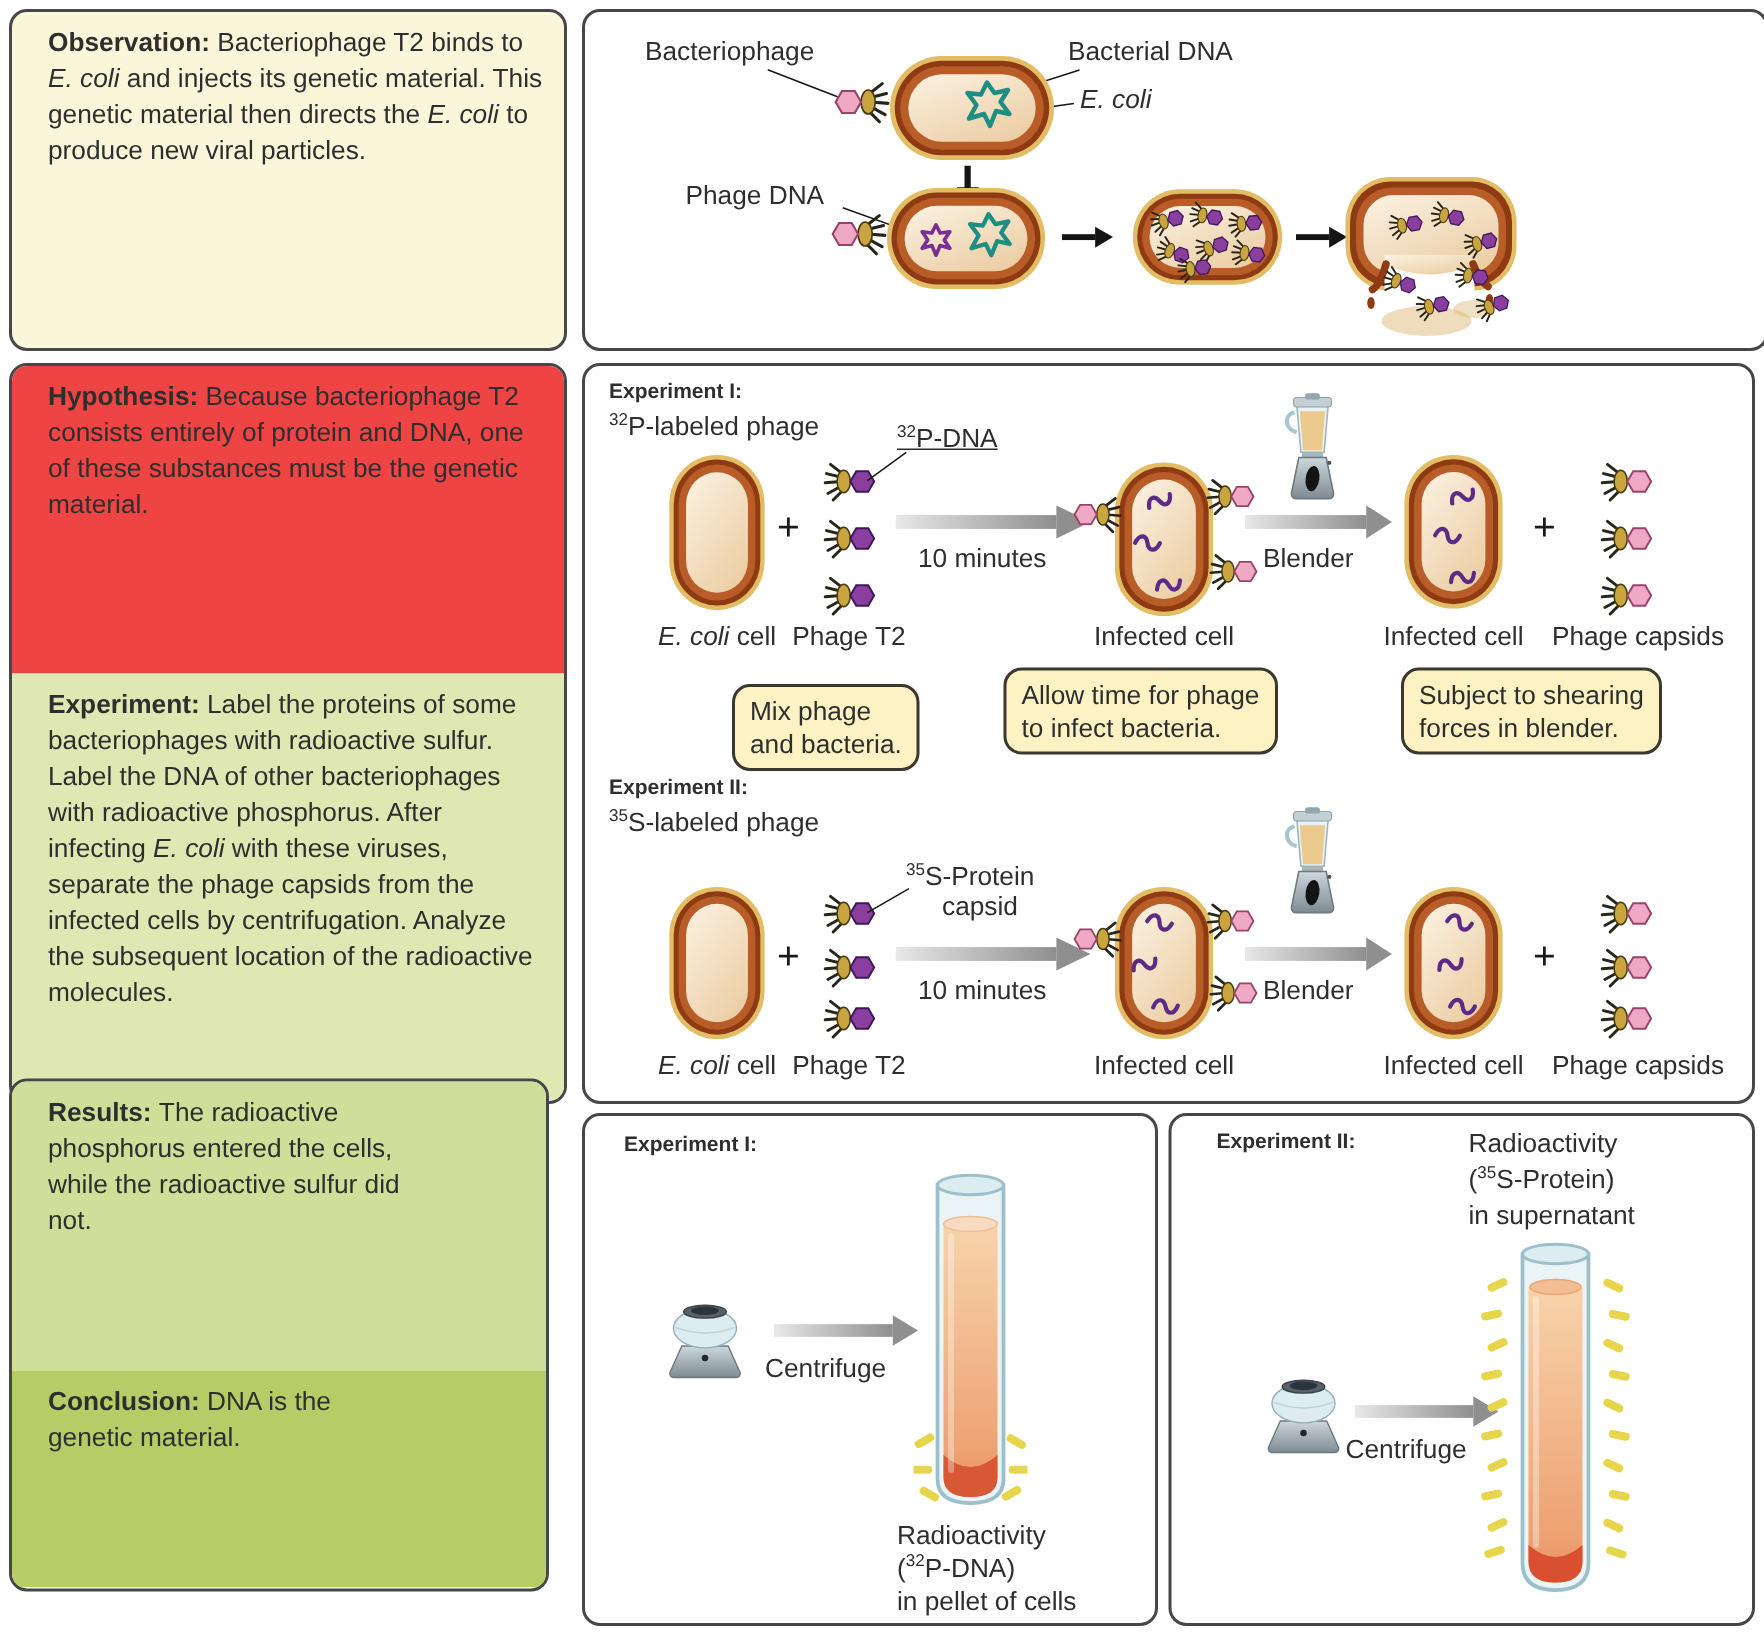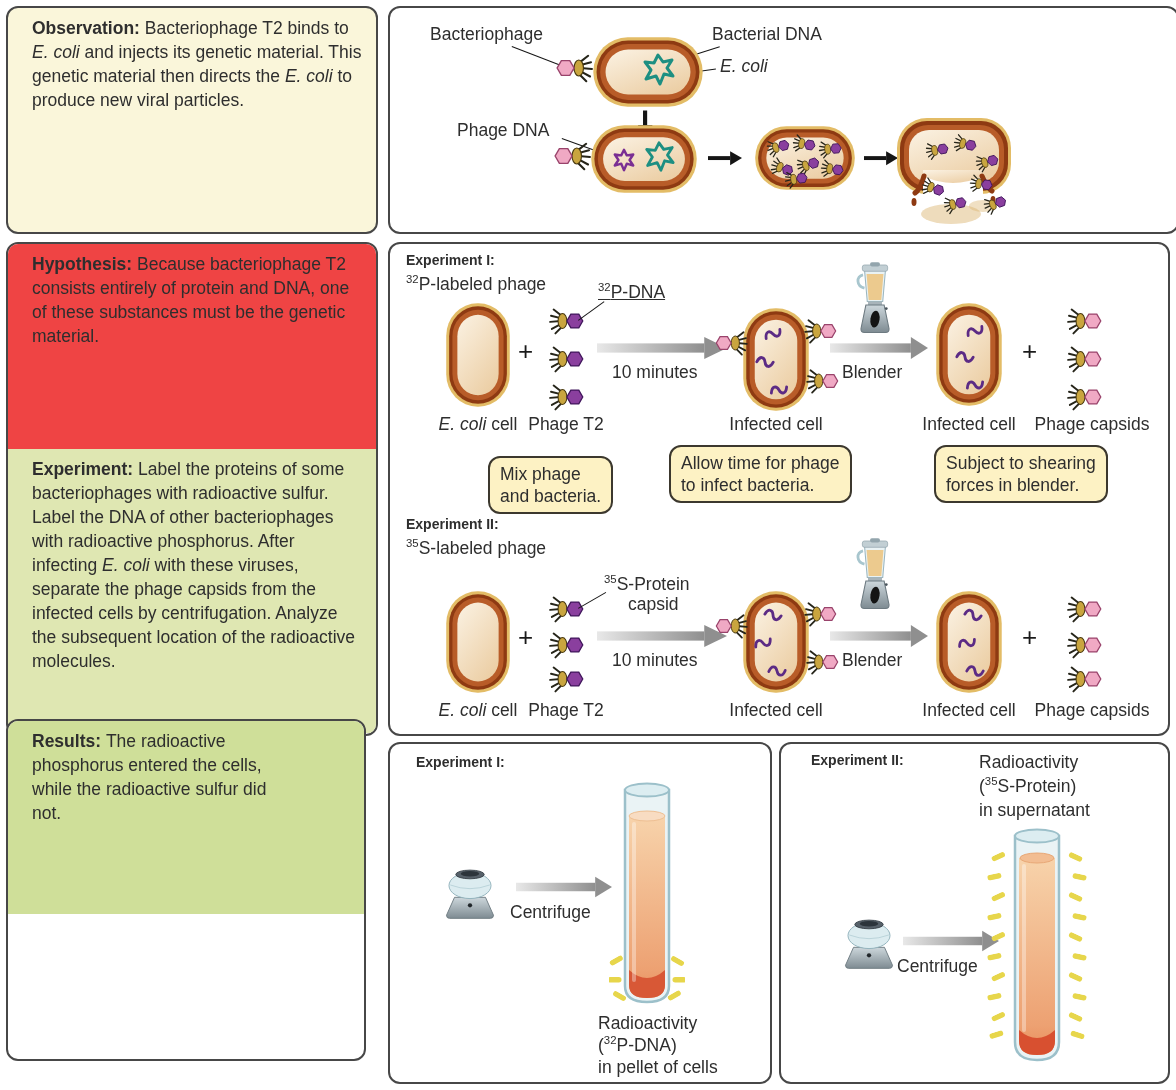--- a/index.html
+++ b/index.html
@@ -414,20 +414,23 @@
     <div class="abs lbl ctr" style="left:134px;top:456px;width:84px;">Phage T2</div>
     <div class="abs lbl ctr" style="left:336px;top:456px;width:100px;">Infected cell</div>
     <div class="abs lbl ctr" style="left:529px;top:456px;width:100px;">Infected cell</div>
     <div class="abs lbl ctr" style="left:642px;top:456px;width:120px;">Phage capsids</div>
   </section>
 
   <section class="panel" style="left:6px;top:719px;width:360px;height:342px;overflow:hidden;">
     <div class="textpanel" style="height:193px;background:#cfdf99;">
       <p class="txt" style="max-width:266px;"><span class="b">Results: </span><span>The radioactive phosphorus entered the cells, while the radioactive sulfur did not.</span></p>
     </div>
+    <div class="textpanel" style="height:144px;background:#b6cc67;">
+      <p class="txt" style="max-width:232px;"><span class="b">Conclusion: </span><span>DNA is the genetic material.</span></p>
+    </div>
   </section>
 
   <section class="panel" style="left:388px;top:742px;width:384px;height:342px;">
     <div class="abs h" style="left:26px;top:10px;">Experiment I:</div>
     <svg class="abs" style="left:46px;top:112px;" width="68" height="74">
         <use href="#fuge" width="68" height="74"></use>
       </svg>
     <svg class="abs" style="left:126px;top:132px;" width="96" height="22">
         <use href="#garrow" width="96" height="22"></use>
       </svg>

